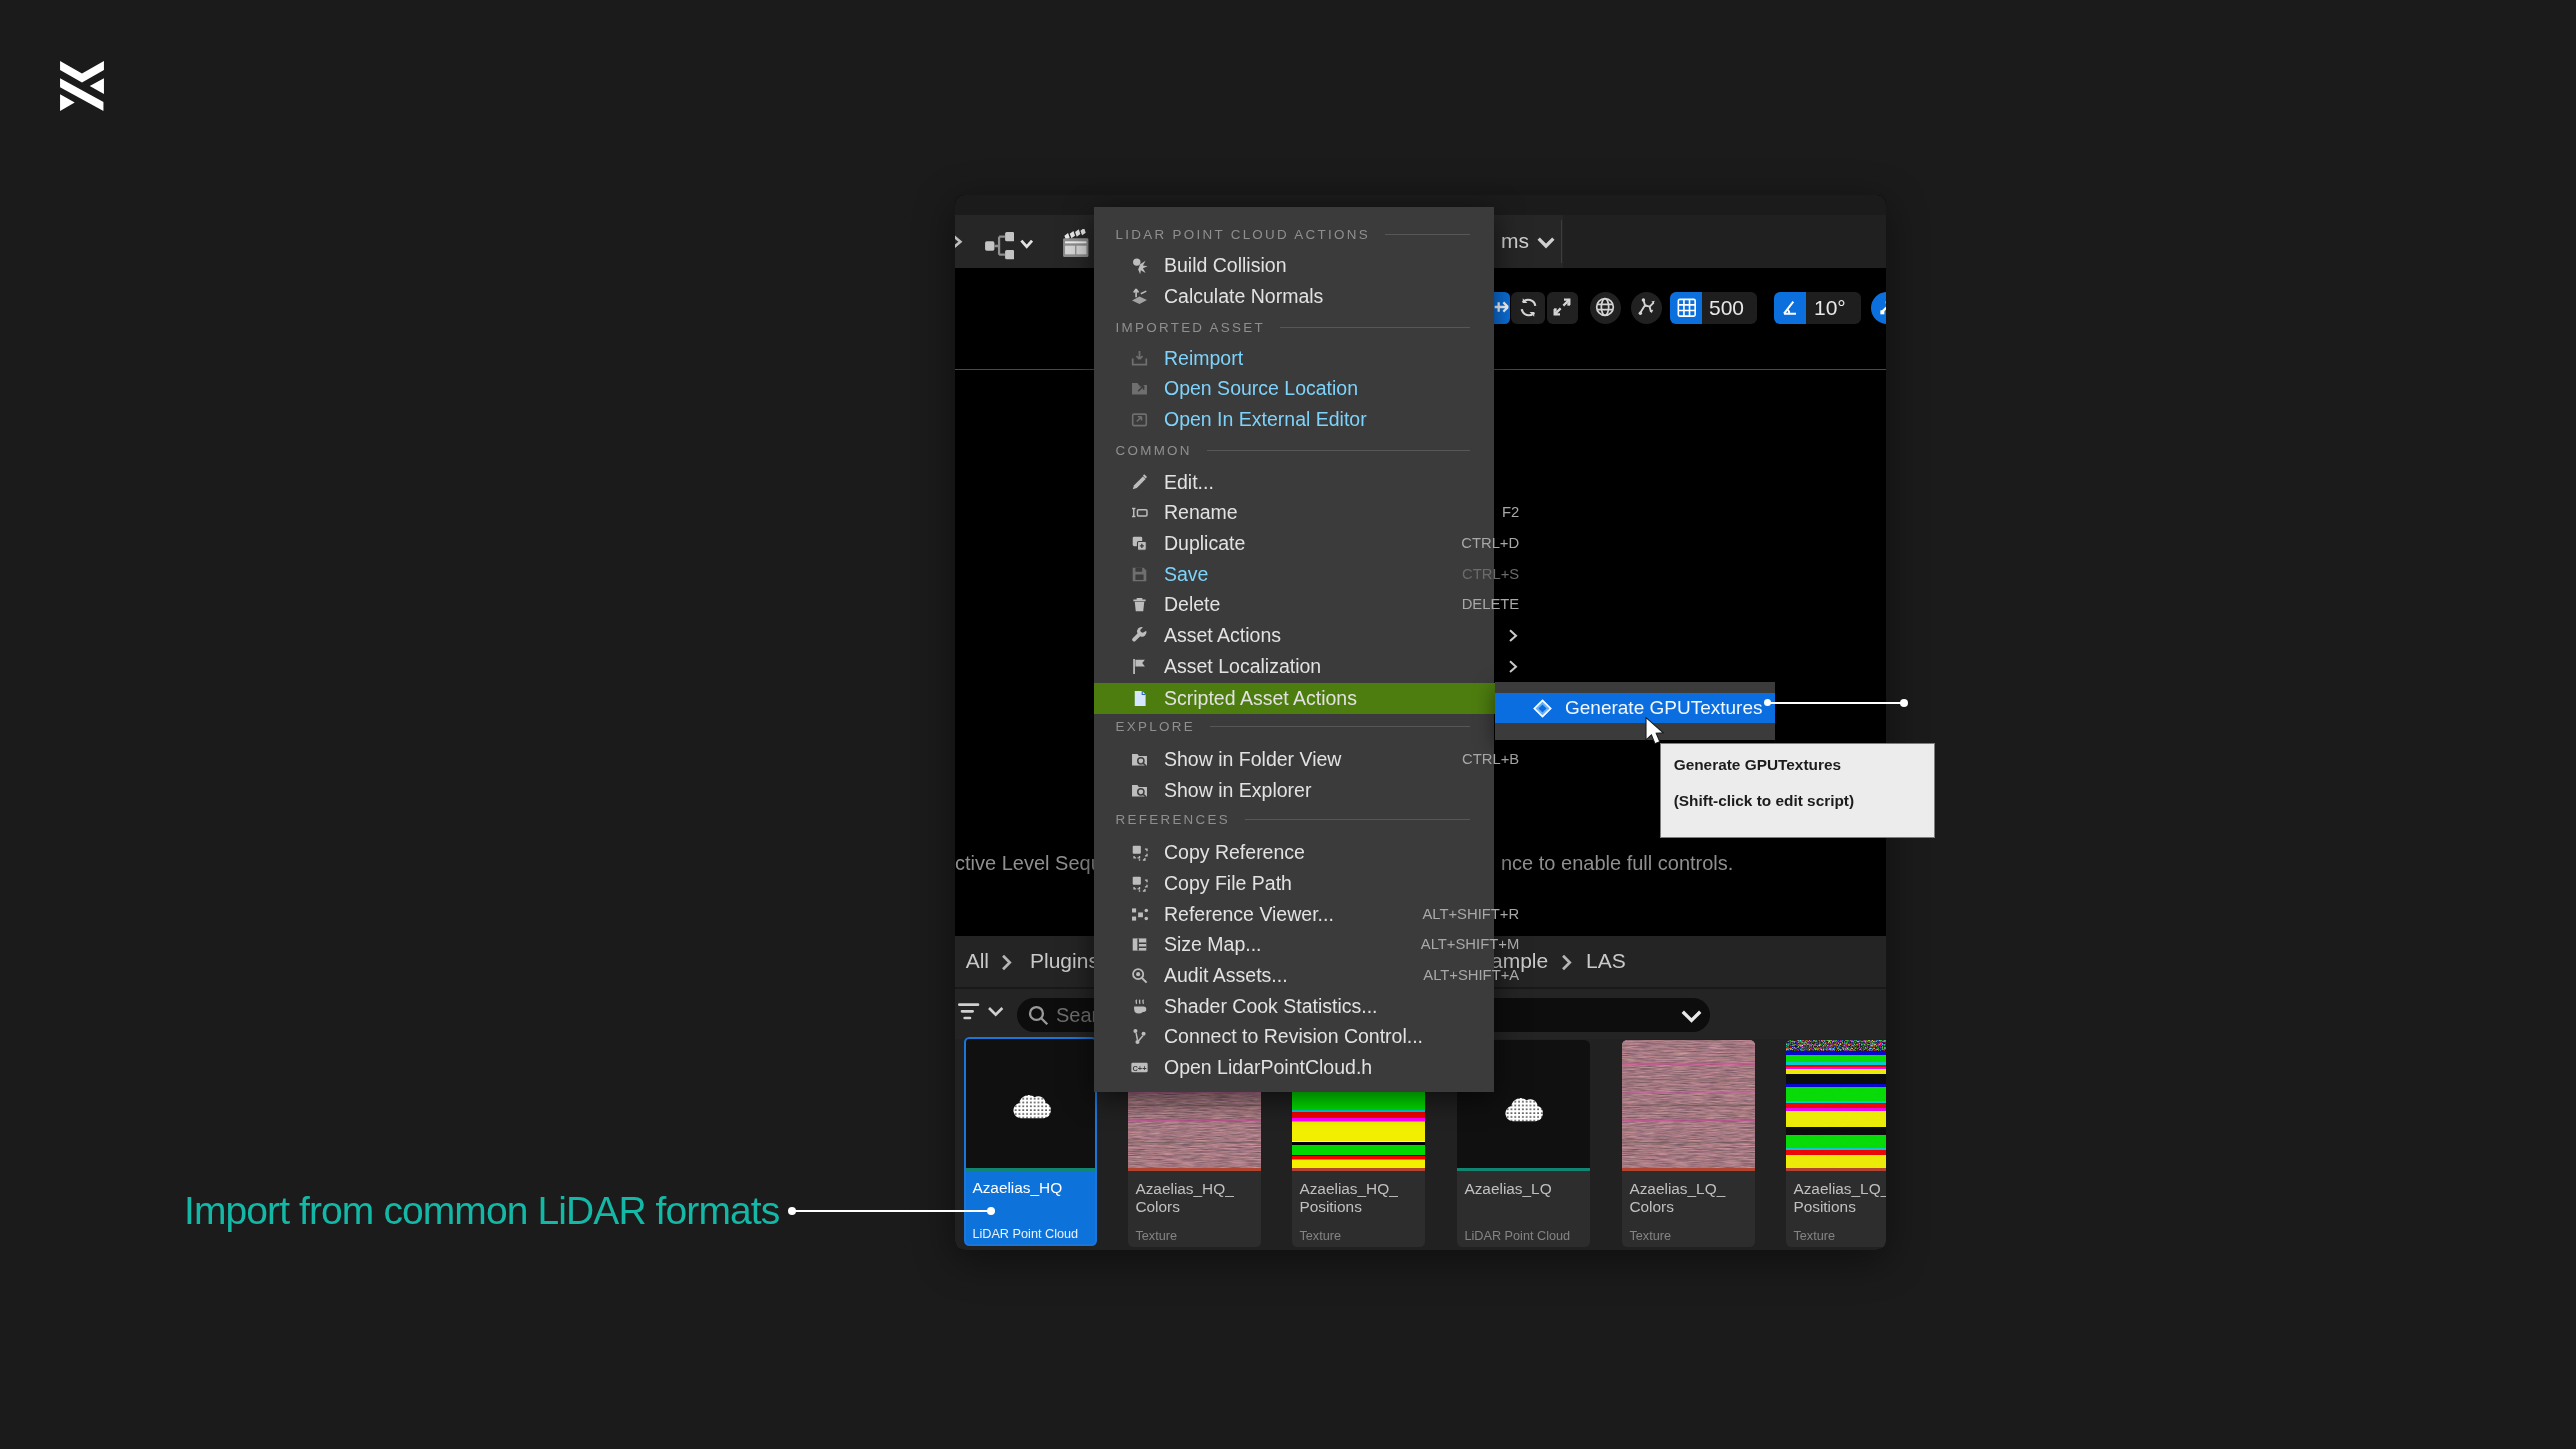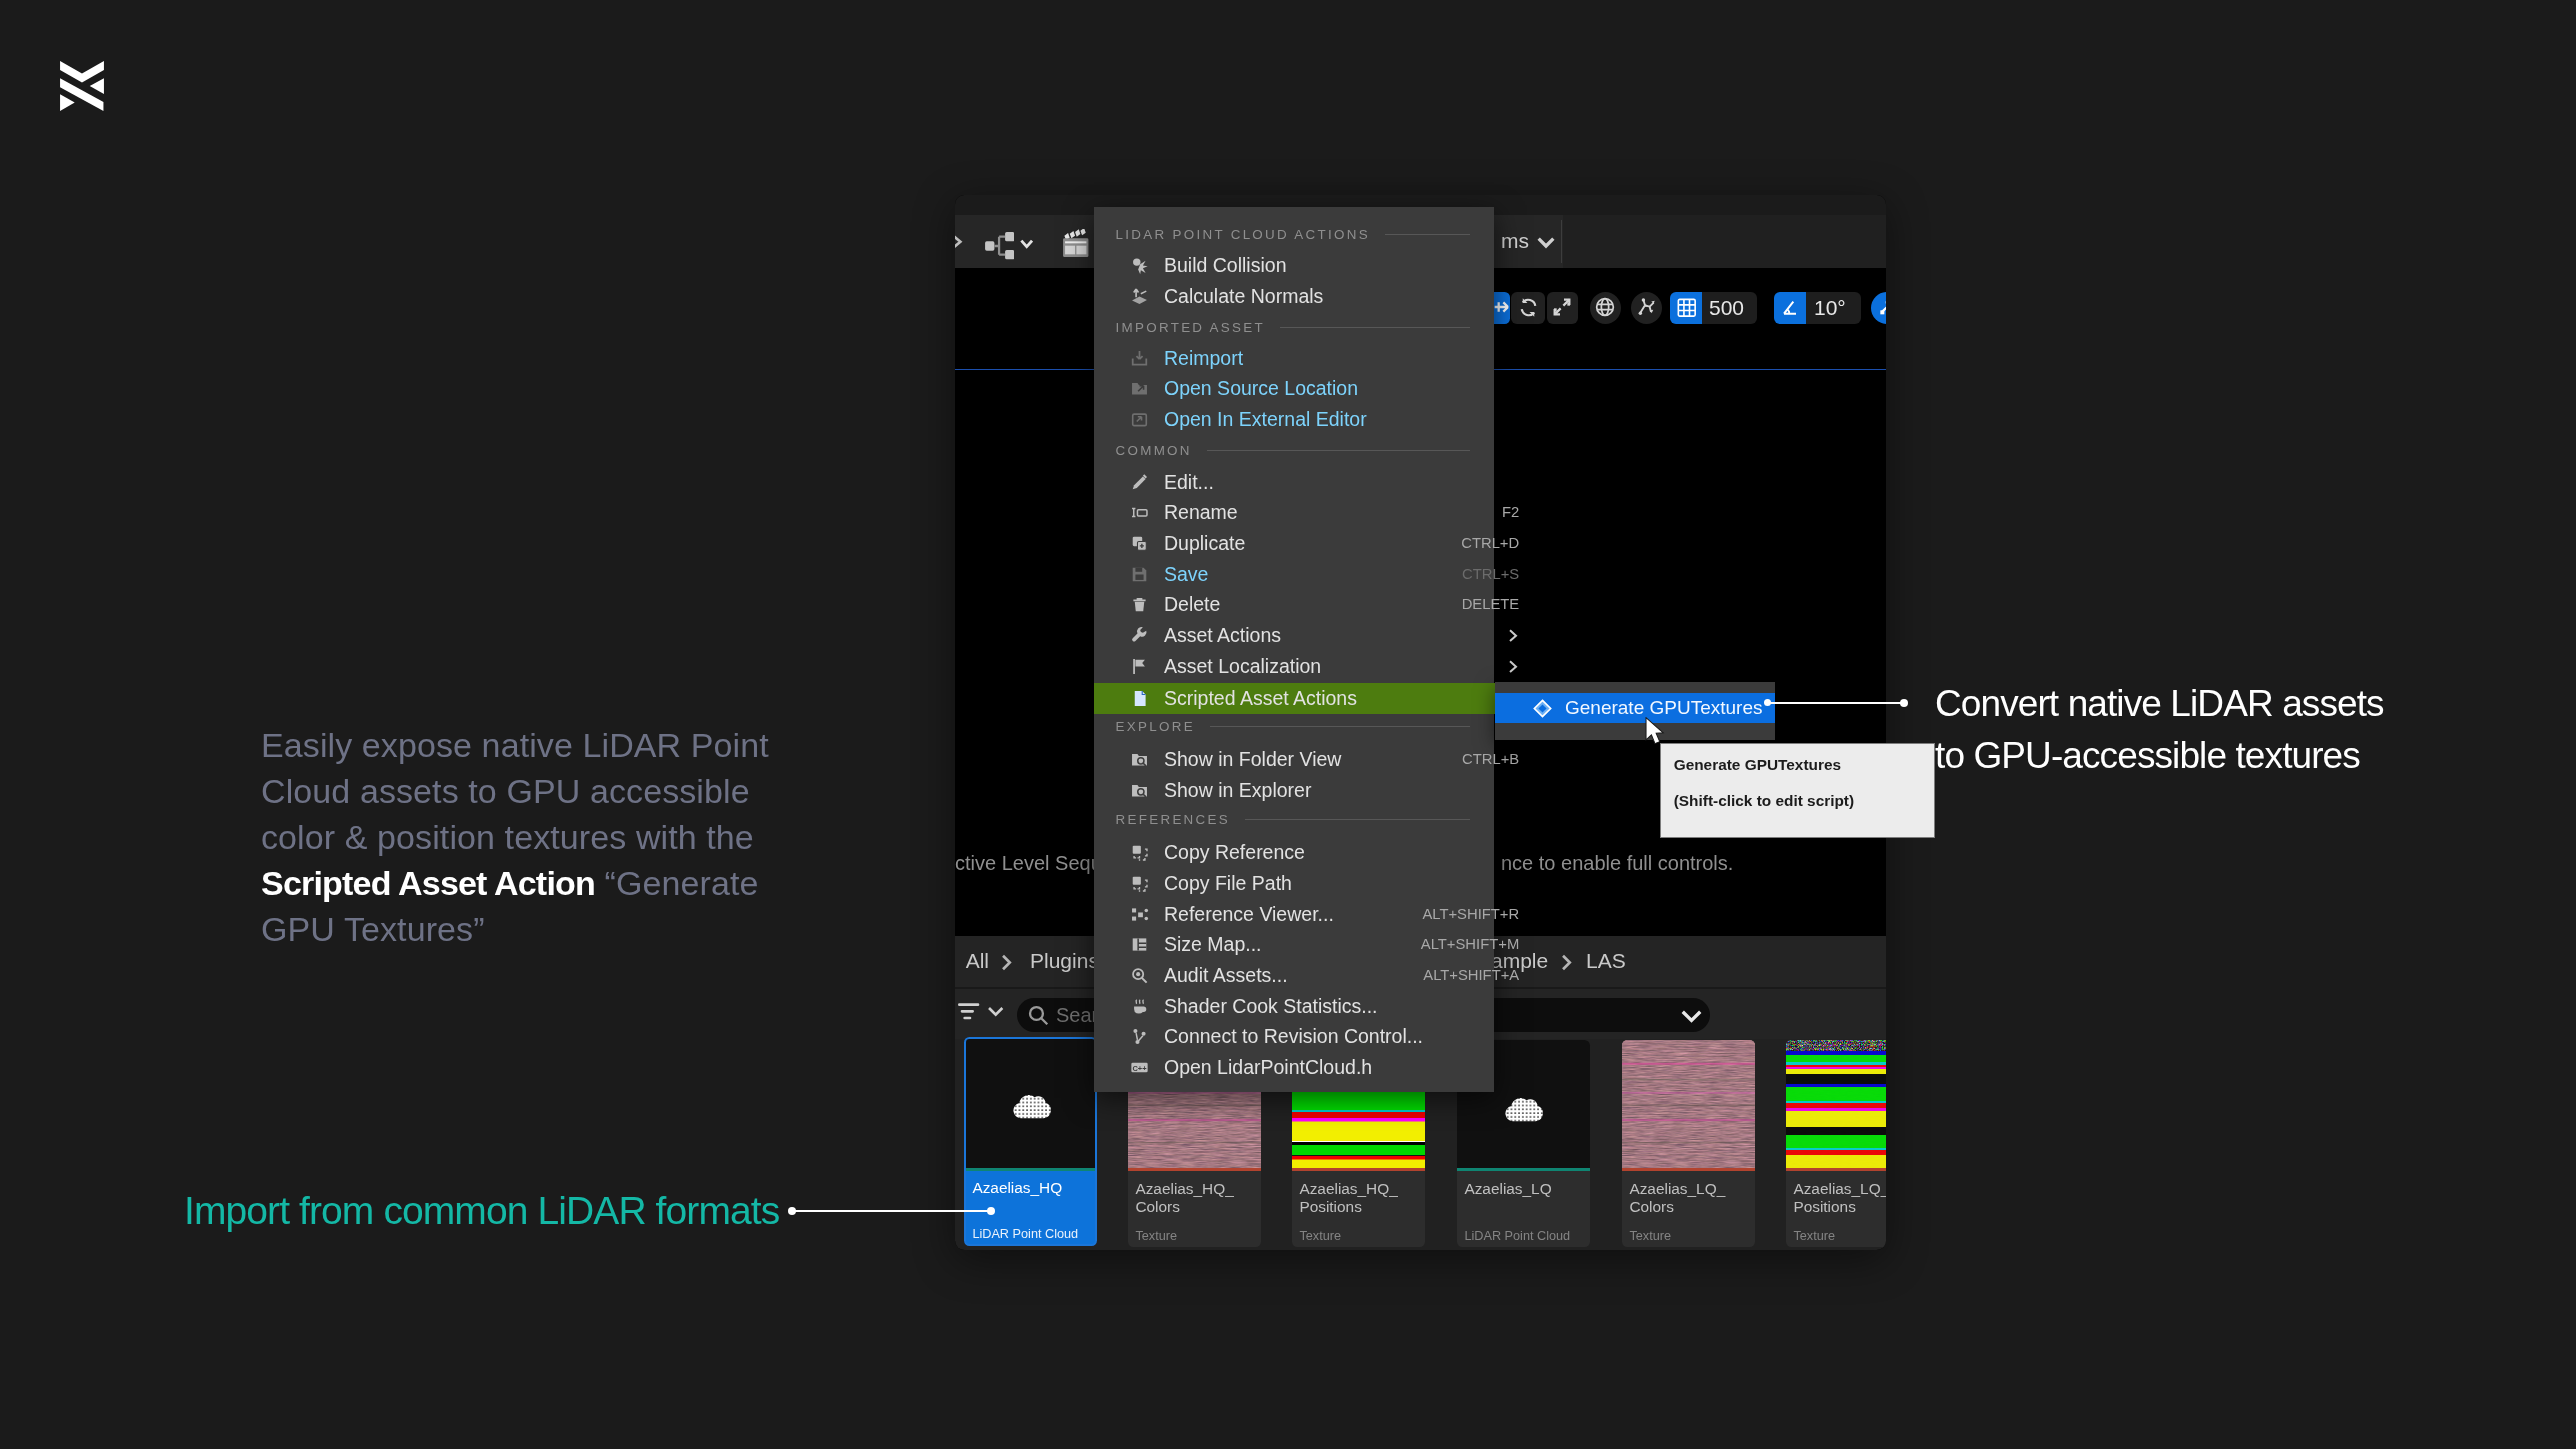--- a/index.html
+++ b/index.html
@@ -78,28 +78,26 @@
     </defs>
   </svg>
 
   <svg class="abs" style="left:60px;top:61px" width="44" height="50" viewBox="0 0 65 74.1">
     <path fill="#fff" d="M0 0 L32.5 18.6 L65 0 L65 13.4 L32.5 31.9 L0 13.4 Z"></path>
     <path fill="#fff" d="M0 25.6 L0 39 L64.3 74.1 L64.3 60.7 Z"></path>
     <path fill="#fff" d="M44 37.2 L65 25.6 L65 48.9 Z"></path>
     <path fill="#fff" d="M0 49.4 L21.7 61.6 L0 74.1 Z"></path>
   </svg>
 
-  <div id="para" class="abs">Easily expose native LiDAR Point<br>Cloud assets to GPU accessible<br>color &amp; position textures with the<br><b>Scripted Asset Action</b> <span>“Generate</span><br>GPU Textures”</div>
 
   <div id="btxt" class="abs">Import from common LiDAR formats</div>
   <div class="abs hline" style="left:792px;top:1210px;width:199px;height:2px"></div>
   <div class="abs dot" style="left:788px;top:1207px;width:8px;height:8px"></div>
   <div class="abs dot" style="left:987px;top:1207px;width:8px;height:8px"></div>
 
-  <div id="rtxt" class="abs">Convert native LiDAR assets<br>to GPU-accessible textures</div>
   <div class="abs hline" style="left:1767px;top:702px;width:138px;height:2px"></div>
   <div class="abs dot" style="left:1764px;top:699px;width:7.4px;height:7.4px"></div>
   <div class="abs dot" style="left:1900px;top:699px;width:8px;height:8px"></div>
 
   <div id="editor" class="abs">
     <div id="topband" class="abs"></div>
     <div id="toolbar" class="abs">
       <div id="tb-right" class="abs"></div>
       <div class="sep abs"></div>
 

